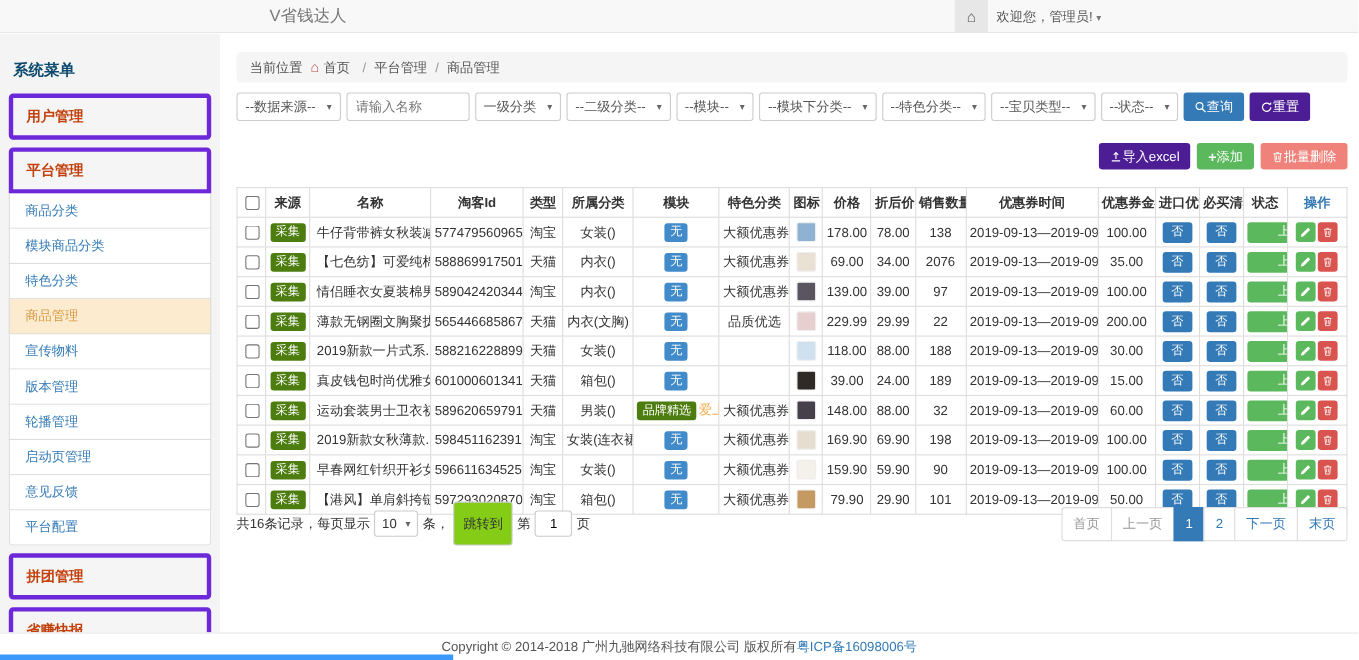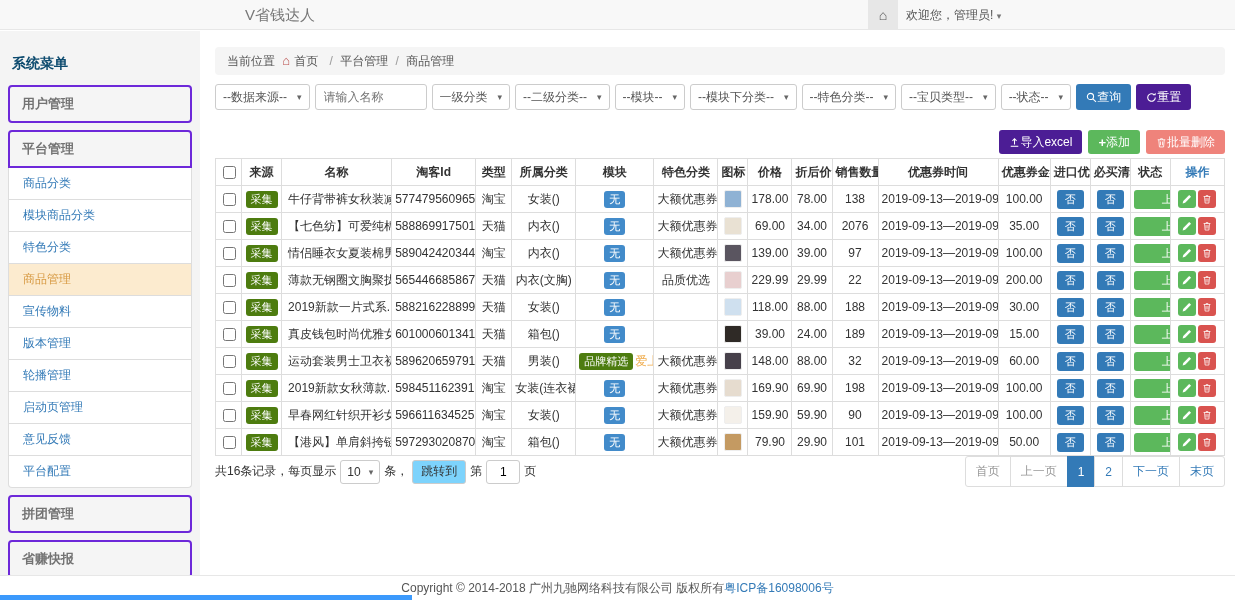--- a/index.html
+++ b/index.html
@@ -16,22 +16,22 @@
   .welcome { position: absolute; left: 906px; top: 0; line-height: 30px; color: #555; cursor: pointer; }
   .caret-sm { font-size: 9px; color: #777; }
   
   .left-panel { position: absolute; left: 0; top: 31px; width: 200px; height: 544px;
     background: #f4f4f4; padding: 20px 8px 0 8px; overflow: hidden; }
   .sidebar-title { font-size: 14px; font-weight: bold; color: #0c4a6e; padding: 4px 4px 12px 4px; }
   .menu-group { margin-bottom: 7px; }
   .menu-group > :first-child { border-radius: 4px 4px 0 0; }
   .menu-group > :last-child { border-radius: 0 0 4px 4px; }
   .menu-group > :only-child { border-radius: 4px; }
-  .menu-section { background: #f5f5f5; border: 2px solid #6d28d9; padding: 8px 12px;
-    font-weight: bold; color: #737373; font-size: 13px; cursor: pointer; }
+  .menu-section { background: #f5f5f5; border: 4px solid #6d28d9; padding: 8px 12px;
+    font-weight: bold; color: #c2410c; font-size: 13px; cursor: pointer; }
   .menu-sub { background: #fff; border: 1px solid #ddd; border-top: none; padding: 7px 14px;
     color: #337ab7; font-size: 12px; cursor: pointer; }
   .menu-sub.active { background: #fcebcf; color: #d79a43; }
   
   .breadcrumb { position: absolute; left: 215px; top: 47px; width: 1010px; height: 28px;
     background: #f5f5f5; border-radius: 4px; line-height: 28px; padding: 0 12px; color: #555; }
   .breadcrumb span { margin-right: 4px; }
   .bc-home { cursor: pointer; }
   .bc-home-icon { color: #b94a48; font-size: 13px; margin-right: 2px; }
   .bc-sep { color: #999; }
@@ -49,21 +49,21 @@
     font-family: "Liberation Sans", sans-serif; }
   .btn-primary { background: #337ab7; }
   .btn-info { background: #4c1d95; }
   .btn-success { background: #5cb85c; }
   .btn-soft-danger { background: #ef837b; }
   .plus { font-weight: bold; font-size: 13px; }
   
   .action-bar { position: absolute; right: 10px; top: 130px; display: flex; gap: 6px; }
   .action-bar .btn { height: 24px; }
   
-  .table-wrap { position: absolute; left: 215px; top: 158px; width: 1010px; }
+  .table-wrap { position: absolute; left: 215px; top: 170px; width: 1010px; }
   table { border-collapse: collapse; table-layout: fixed; width: 100%; font-size: 12px; }
   th, td { border: 1px solid #ddd; height: 27px; text-align: center; padding: 0 3px;
     overflow: hidden; white-space: nowrap; }
   th { font-weight: bold; color: #333; background: #fff; }
   th.op { color: #337ab7; }
   td.name { text-align: left; padding-left: 6px; }
   .badge { display: inline-block; padding: 3px 5px; border-radius: 3px; color: #fff; font-size: 11px; line-height: 1; }
   .badge-orange { background: #4d7c0f; }
   .badge-blue { background: #428bca; }
   .module-extra { color: #f0ad4e; margin-left: 2px; }
@@ -75,21 +75,21 @@
   .op-edit { background: #5cb85c; }
   .op-del { background: #d9534f; }
   .thumb { width: 18px; height: 18px; border-radius: 2px; display: inline-block; vertical-align: middle; border: 1px solid #eee; }
   
   .pager { position: absolute; left: 215px; top: 456px; width: 1010px;
     display: flex; justify-content: space-between; align-items: center; }
   .pager-left { display: flex; align-items: center; gap: 4px; color: #333; }
   .size-select { border: 1px solid #ccc; border-radius: 3px; height: 24px;
     display: inline-flex; align-items: center; padding: 0 6px; gap: 8px; background: #fff; cursor: pointer; }
   .size-select .f-caret { font-size: 9px; }
-  .jump-btn { background: #7dd3fc; border: 1px solid #ccc; border-radius: 3px; height: 24px;
+  .jump-btn { background: #84cc16; border: 1px solid #ccc; border-radius: 3px; height: 40px;
     padding: 0 8px; color: #333; font-size: 12px; cursor: pointer; font-family: "Liberation Sans", sans-serif; }
   .page-input { width: 34px; height: 24px; border: 1px solid #ccc; border-radius: 3px;
     text-align: center; font-size: 12px; font-family: "Liberation Sans", sans-serif; }
   .pager-right { display: flex; }
   .pg-btn { border: 1px solid #ddd; background: #fff; color: #337ab7; padding: 6px 10px;
     margin-left: -1px; cursor: pointer; font-size: 12px; font-family: "Liberation Sans", sans-serif; }
   .pg-btn.disabled { color: #999; }
   .pg-btn.active { background: #337ab7; color: #fff; border-color: #337ab7; }
   .pg-btn:first-child { border-radius: 3px 0 0 3px; }
   .pg-btn:last-child { border-radius: 0 3px 3px 0; }

